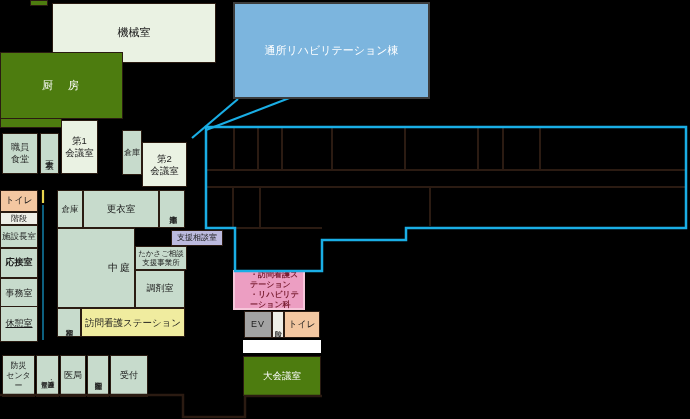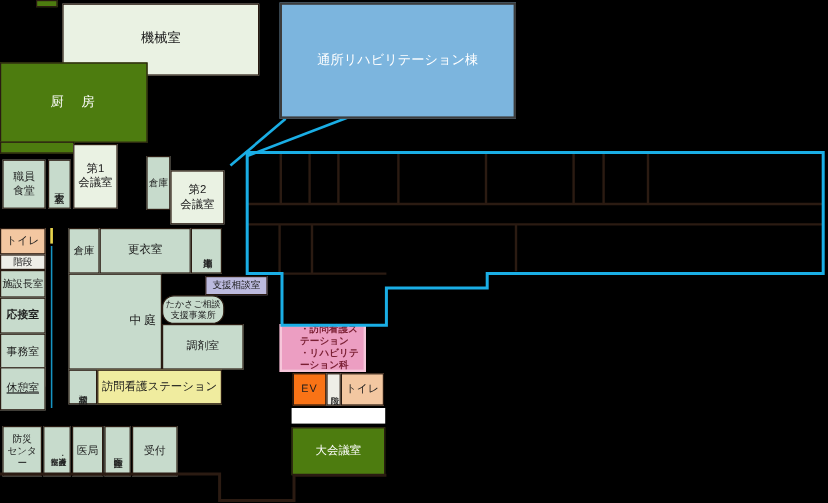--- a/index.html
+++ b/index.html
@@ -15,21 +15,21 @@
   }
   .v{writing-mode:vertical-rl;text-orientation:upright;line-height:1.05;}
   .paleA{background:#c7dbcc;}
   .paleB{background:#eaf2e3;}
   .green{background:#4d7c0f;color:#ffffff;}
   .peach{background:#f3c7a1;}
   .stair{background:#eeeee7;}
   .lavender{background:#bcbade;margin-left:36px;}
   .yellow{background:#f0ec9f;}
   .pink{background:#ec9ec2;color:#7a1f33;border:2px solid #f6c6da;font-weight:bold;}
-  .evpale{background:#f97316;}
+  .evpale{background:#a3a3a3;}
   .white{background:#ffffff;border:none;}
   .bluebox{background:#7cb5de;color:#ffffff;border:2px solid #3c3c3c;}
   .nolabel{border:1px solid #2a1b12;}
   svg.overlay{position:absolute;left:0;top:0;pointer-events:none;}
 </style>
 </head>
 <body>
 
 <div class="canvas">
 
@@ -55,23 +55,23 @@
   <div class="room paleA" style="left:0px;top:278px;width:38px;height:32px;font-size:9px;">事務室</div>
   <div class="room stair" style="left:0px;top:310px;width:38px;height:12px;font-size:8px;">階段</div>
   <div class="room paleA" style="left:0px;top:306px;width:38px;height:36px;font-size:9px;text-decoration:underline;">休憩室</div>
 
   <div class="room paleA" style="left:57px;top:190px;width:26px;height:38px;font-size:8.5px;">倉庫</div>
   <div class="room paleA" style="left:83px;top:190px;width:76px;height:38px;font-size:9.5px;">更衣室</div>
   <div class="room paleA v" style="left:159px;top:190px;width:26px;height:38px;font-size:8px;">消毒庫</div>
 
   <div class="room paleA" style="left:57px;top:228px;width:78px;height:80px;font-size:10px;letter-spacing:2px;padding-left:48px;">中庭</div>
   <div class="room lavender" style="left:135px;top:230px;width:52px;height:16px;font-size:8px;">支援相談室</div>
-  <div class="room paleA" style="left:135px;top:246px;width:52px;height:24px;font-size:7.5px;border-radius:10px;">たかさご相談
+  <div class="room paleA" style="left:135px;top:246px;width:52px;height:24px;font-size:7.5px;">たかさご相談
 支援事業所</div>
-  <div class="room paleA" style="left:135px;top:270px;width:68px;height:38px;font-size:9px;">調剤室</div>
+  <div class="room paleA" style="left:135px;top:270px;width:50px;height:38px;font-size:9px;">調剤室</div>
 
   <div class="room paleA v" style="left:57px;top:308px;width:24px;height:29px;font-size:7.5px;">相談室</div>
   <div class="room yellow" style="left:81px;top:308px;width:104px;height:29px;font-size:9.5px;">訪問看護ステーション</div>
 
   <div class="room pink" style="left:233px;top:270px;width:72px;height:40px;font-size:8px;text-align:left;justify-content:flex-start;padding-left:15px;">・訪問看護ステーション
 ・リハビリテーション科</div>
   <div class="room evpale" style="left:244px;top:311px;width:28px;height:27px;font-size:9px;letter-spacing:1px;">EV</div>
   <div class="room stair v" style="left:272px;top:311px;width:12px;height:27px;font-size:7px;">階段</div>
   <div class="room peach" style="left:284px;top:311px;width:36px;height:27px;font-size:9px;">トイレ</div>
   <div class="room white" style="left:243px;top:340px;width:78px;height:13px;"></div>

